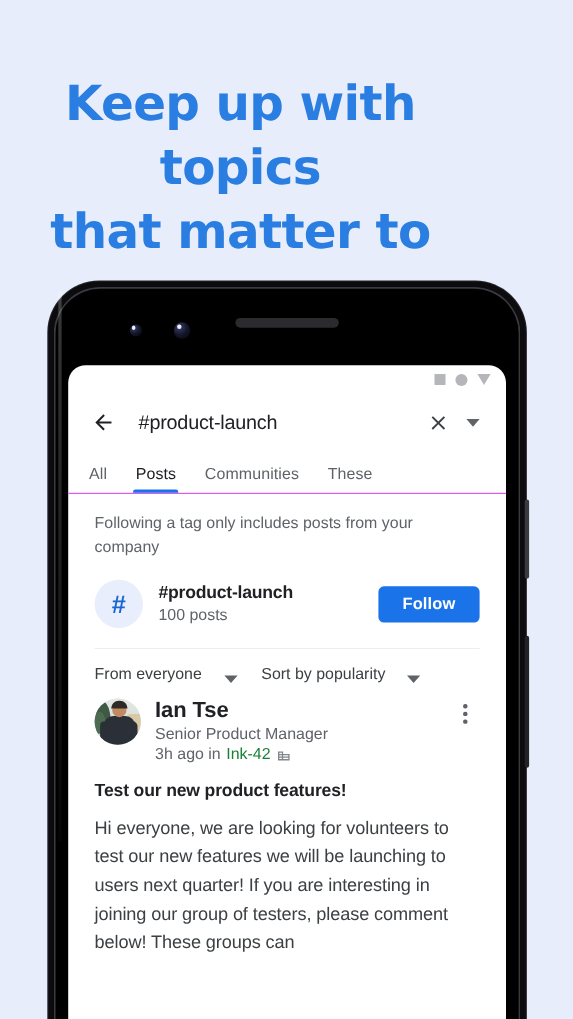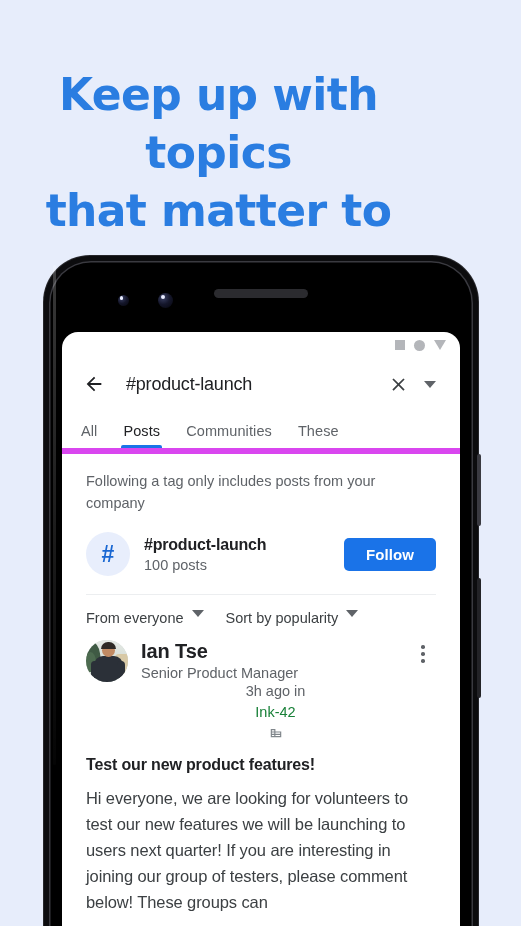--- a/index.html
+++ b/index.html
@@ -172,21 +172,21 @@
     border-right: 6px solid transparent;
     border-top: 7px solid #5f6368;
   }
 
   
   .tabs {
     display: flex;
     align-items: flex-end;
     height: 38px;
     padding: 0 6px;
-    border-bottom: 6px solid #d946ef;
+    border-bottom: 1px solid #d946ef;
     position: relative;
   }
   .tab {
     padding: 0 13px 9px 13px;
     font-size: 14.5px;
     color: #5f6368;
     position: relative;
     letter-spacing: 0.1px;
   }
   .tab.active { color: #202124; }
@@ -261,22 +261,22 @@
 
   
   .filters {
     display: flex;
     align-items: center;
     padding: 15px 24px 0 24px;
     gap: 22px;
   }
   .filter {
     display: flex;
-    align-items: flex-start;
-    gap: 8px;
+    align-items: flex-end;
+    gap: 20px;
     font-size: 14.5px;
     color: #3c4043;
   }
 
   
   .post { padding: 14px 24px 0 24px; }
   .post-head { display: flex; align-items: flex-start; }
   .post-avatar {
     width: 42px;
     height: 42px;
@@ -308,21 +308,20 @@
     color: #5f6368;
     margin-top: 2px;
   }
   .post-time {
     font-size: 14.5px;
     color: #5f6368;
     margin-top: 2px;
     display: flex;
     align-items: center;
     gap: 5px;
-    flex-direction: column;
   }
   .post-org { color: #188038; }
   .post-more {
     flex: 0 0 auto;
     width: 26px;
     display: flex;
     flex-direction: column;
     align-items: center;
     gap: 3.5px;
     padding-top: 5px;

